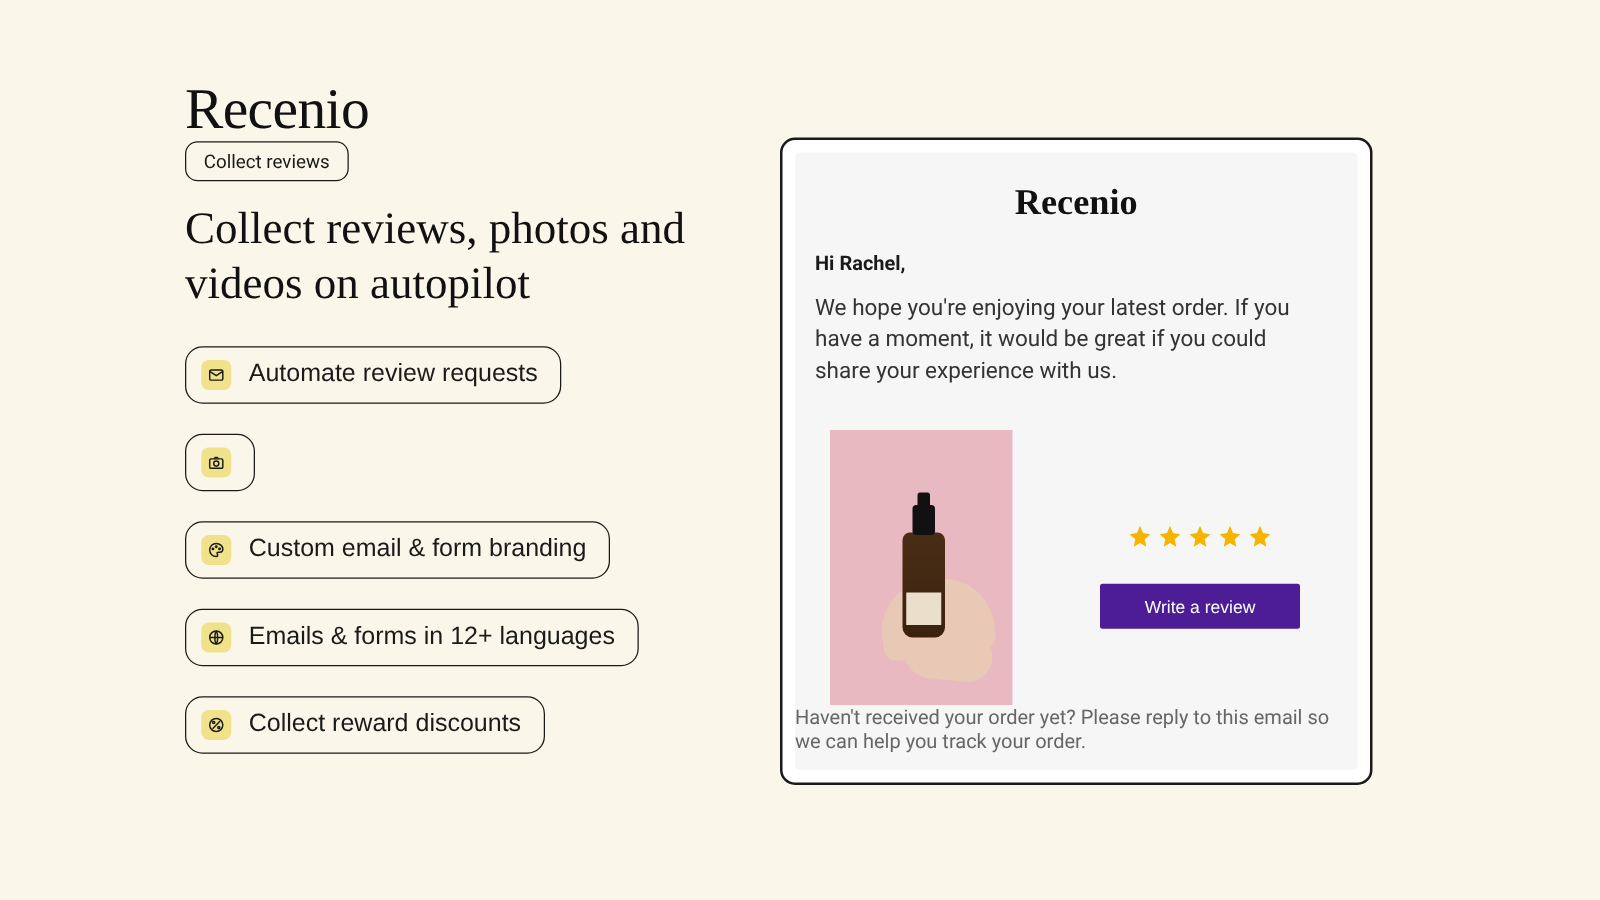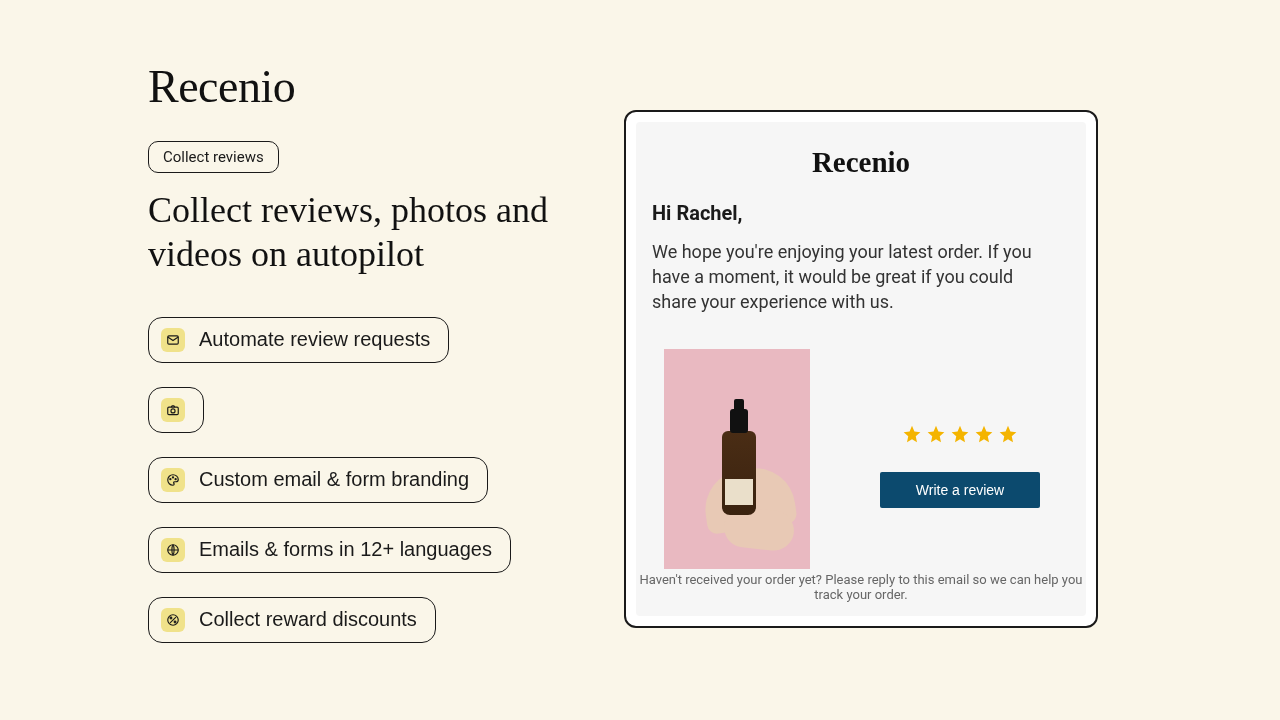--- a/index.html
+++ b/index.html
@@ -19,35 +19,34 @@
     width: 430px;
   }
   .brand {
     font-size: 46px;
     font-weight: 500;
     letter-spacing: -0.5px;
     color: #111;
   }
   .badge {
     display: inline-block;
-    margin-top: 28px;
     padding: 6px 14px;
     border: 1.5px solid #1a1a1a;
     border-radius: 10px;
     font-size: 15px;
   }
   .headline {
     margin-top: 16px;
     font-size: 36px;
     line-height: 1.22;
     font-weight: 400;
     color: #111;
   }
   .features {
-    margin-top: 40px;
+    margin-top: 28px;
   }
   .feature {
     display: inline-flex;
     align-items: center;
     gap: 14px;
     padding: 10px 18px 10px 12px;
     border: 1.5px solid #1a1a1a;
     border-radius: 14px;
     margin-bottom: 24px;
     background: transparent;
@@ -89,21 +88,21 @@
   }
   .card-title {
     text-align: center;
     font-size: 29px;
     font-weight: 600;
     color: #111;
     margin-top: 4px;
   }
   .greeting {
     margin-top: 22px;
-    font-size: 20px;
+    font-size: 16px;
     font-weight: 700;
     color: #1a1a1a;
   }
   .body-text {
     margin-top: 14px;
     font-size: 18px;
     line-height: 1.4;
     color: #333;
     max-width: 380px;
   }
@@ -157,34 +156,34 @@
   }
   .stars {
     margin-top: 14px;
     display: inline-flex;
     gap: 4px;
   }
   .stars svg { width: 20px; height: 20px; fill: #f4b400; }
   .write-btn {
     margin-top: 24px;
     display: inline-block;
-    background: #0c4a6e;
+    background: #4c1d95;
     color: #fff;
     font-size: 14px;
     padding: 10px 36px;
     border: none;
     border-radius: 2px;
     cursor: pointer;
   }
   .footer-note {
     position: absolute;
     left: 0; right: 0;
     bottom: 14px;
-    text-align: center;
-    font-size: 13px;
+    text-align: left;
+    font-size: 16px;
     color: #666;
   }
 </style>
 </head>
 <body>
 
 <div class="left">
   <div class="brand serif">Recenio</div>
   <div class="badge">Collect reviews</div>
   <div class="headline serif">Collect reviews, photos and videos on autopilot</div>

